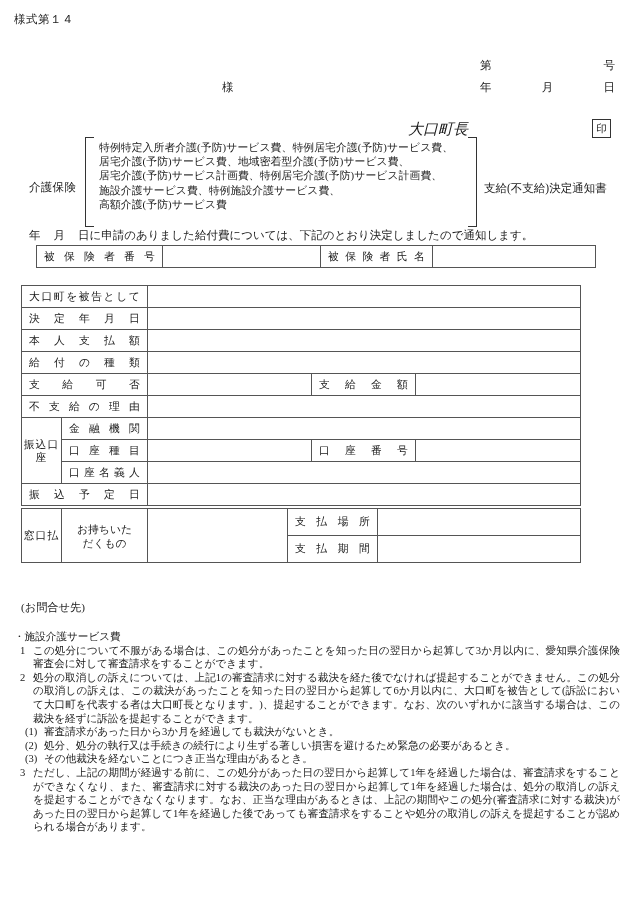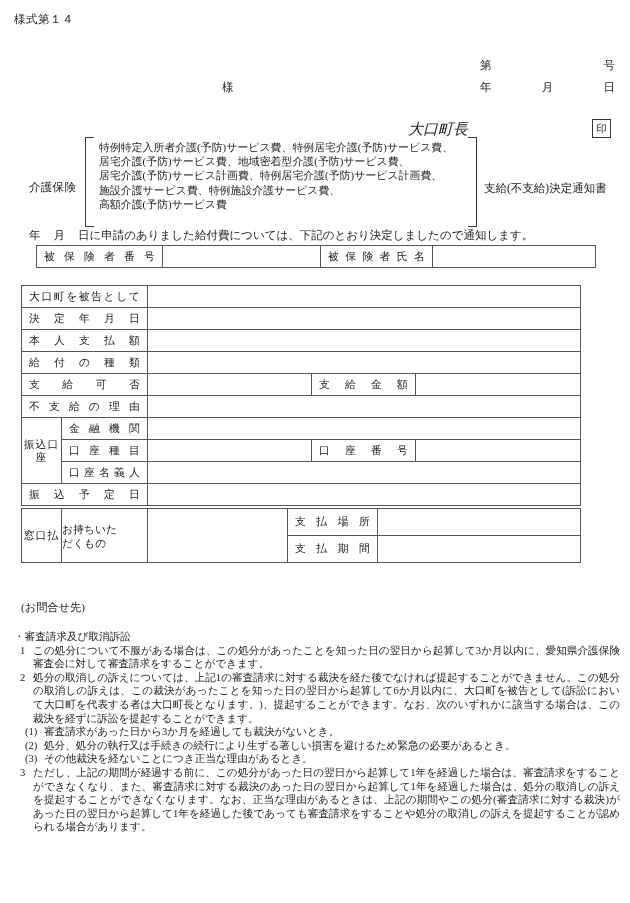--- a/index.html
+++ b/index.html
@@ -156,21 +156,21 @@
     font-size: 10.8px;
     letter-spacing: 1px;
     line-height: 13px;
   }
 
   #tbl-insured { left: 21px; top: 245px; width: 559px; margin-left: 15px; }
   #tbl-main    { left: 21px; top: 285px; width: 559px; }
   #tbl-counter { left: 21px; top: 508px; width: 559px; }
 
   #tbl-counter td { height: 26px; }
-  td.two-line { line-height: 14px; font-size: 10.8px; }
+  td.two-line { line-height: 14px; font-size: 10.8px; text-align: center; }
 
   
   .contact {
     position: absolute;
     left: 21px;
     top: 600px;
     font-size: 11.2px;
   }
   .legal {
     position: absolute;
@@ -370,21 +370,21 @@
             <span class="j">支払期間</span>
           </td>
         <td class="val"></td>
       </tr>
     </tbody>
   </table>
 
   <div class="contact">(お問合せ先)</div>
 
   <div class="legal">
-    <div class="head">・審査請求及び取消訴訟</div>
+    <div class="head">・施設介護サービス費</div>
 
     <div class="item">
       <div class="num">1</div>
       <div class="body">この処分について不服がある場合は、この処分があったことを知った日の翌日から起算して3か月以内に、愛知県介護保険審査会に対して審査請求をすることができます。</div>
     </div>
 
     <div class="item">
       <div class="num">2</div>
       <div class="body">処分の取消しの訴えについては、上記1の審査請求に対する裁決を経た後でなければ提起することができません。この処分の取消しの訴えは、この裁決があったことを知った日の翌日から起算して6か月以内に、大口町を被告として(訴訟において大口町を代表する者は大口町長となります。)、提起することができます。なお、次のいずれかに該当する場合は、この裁決を経ずに訴訟を提起することができます。</div>
     </div>

